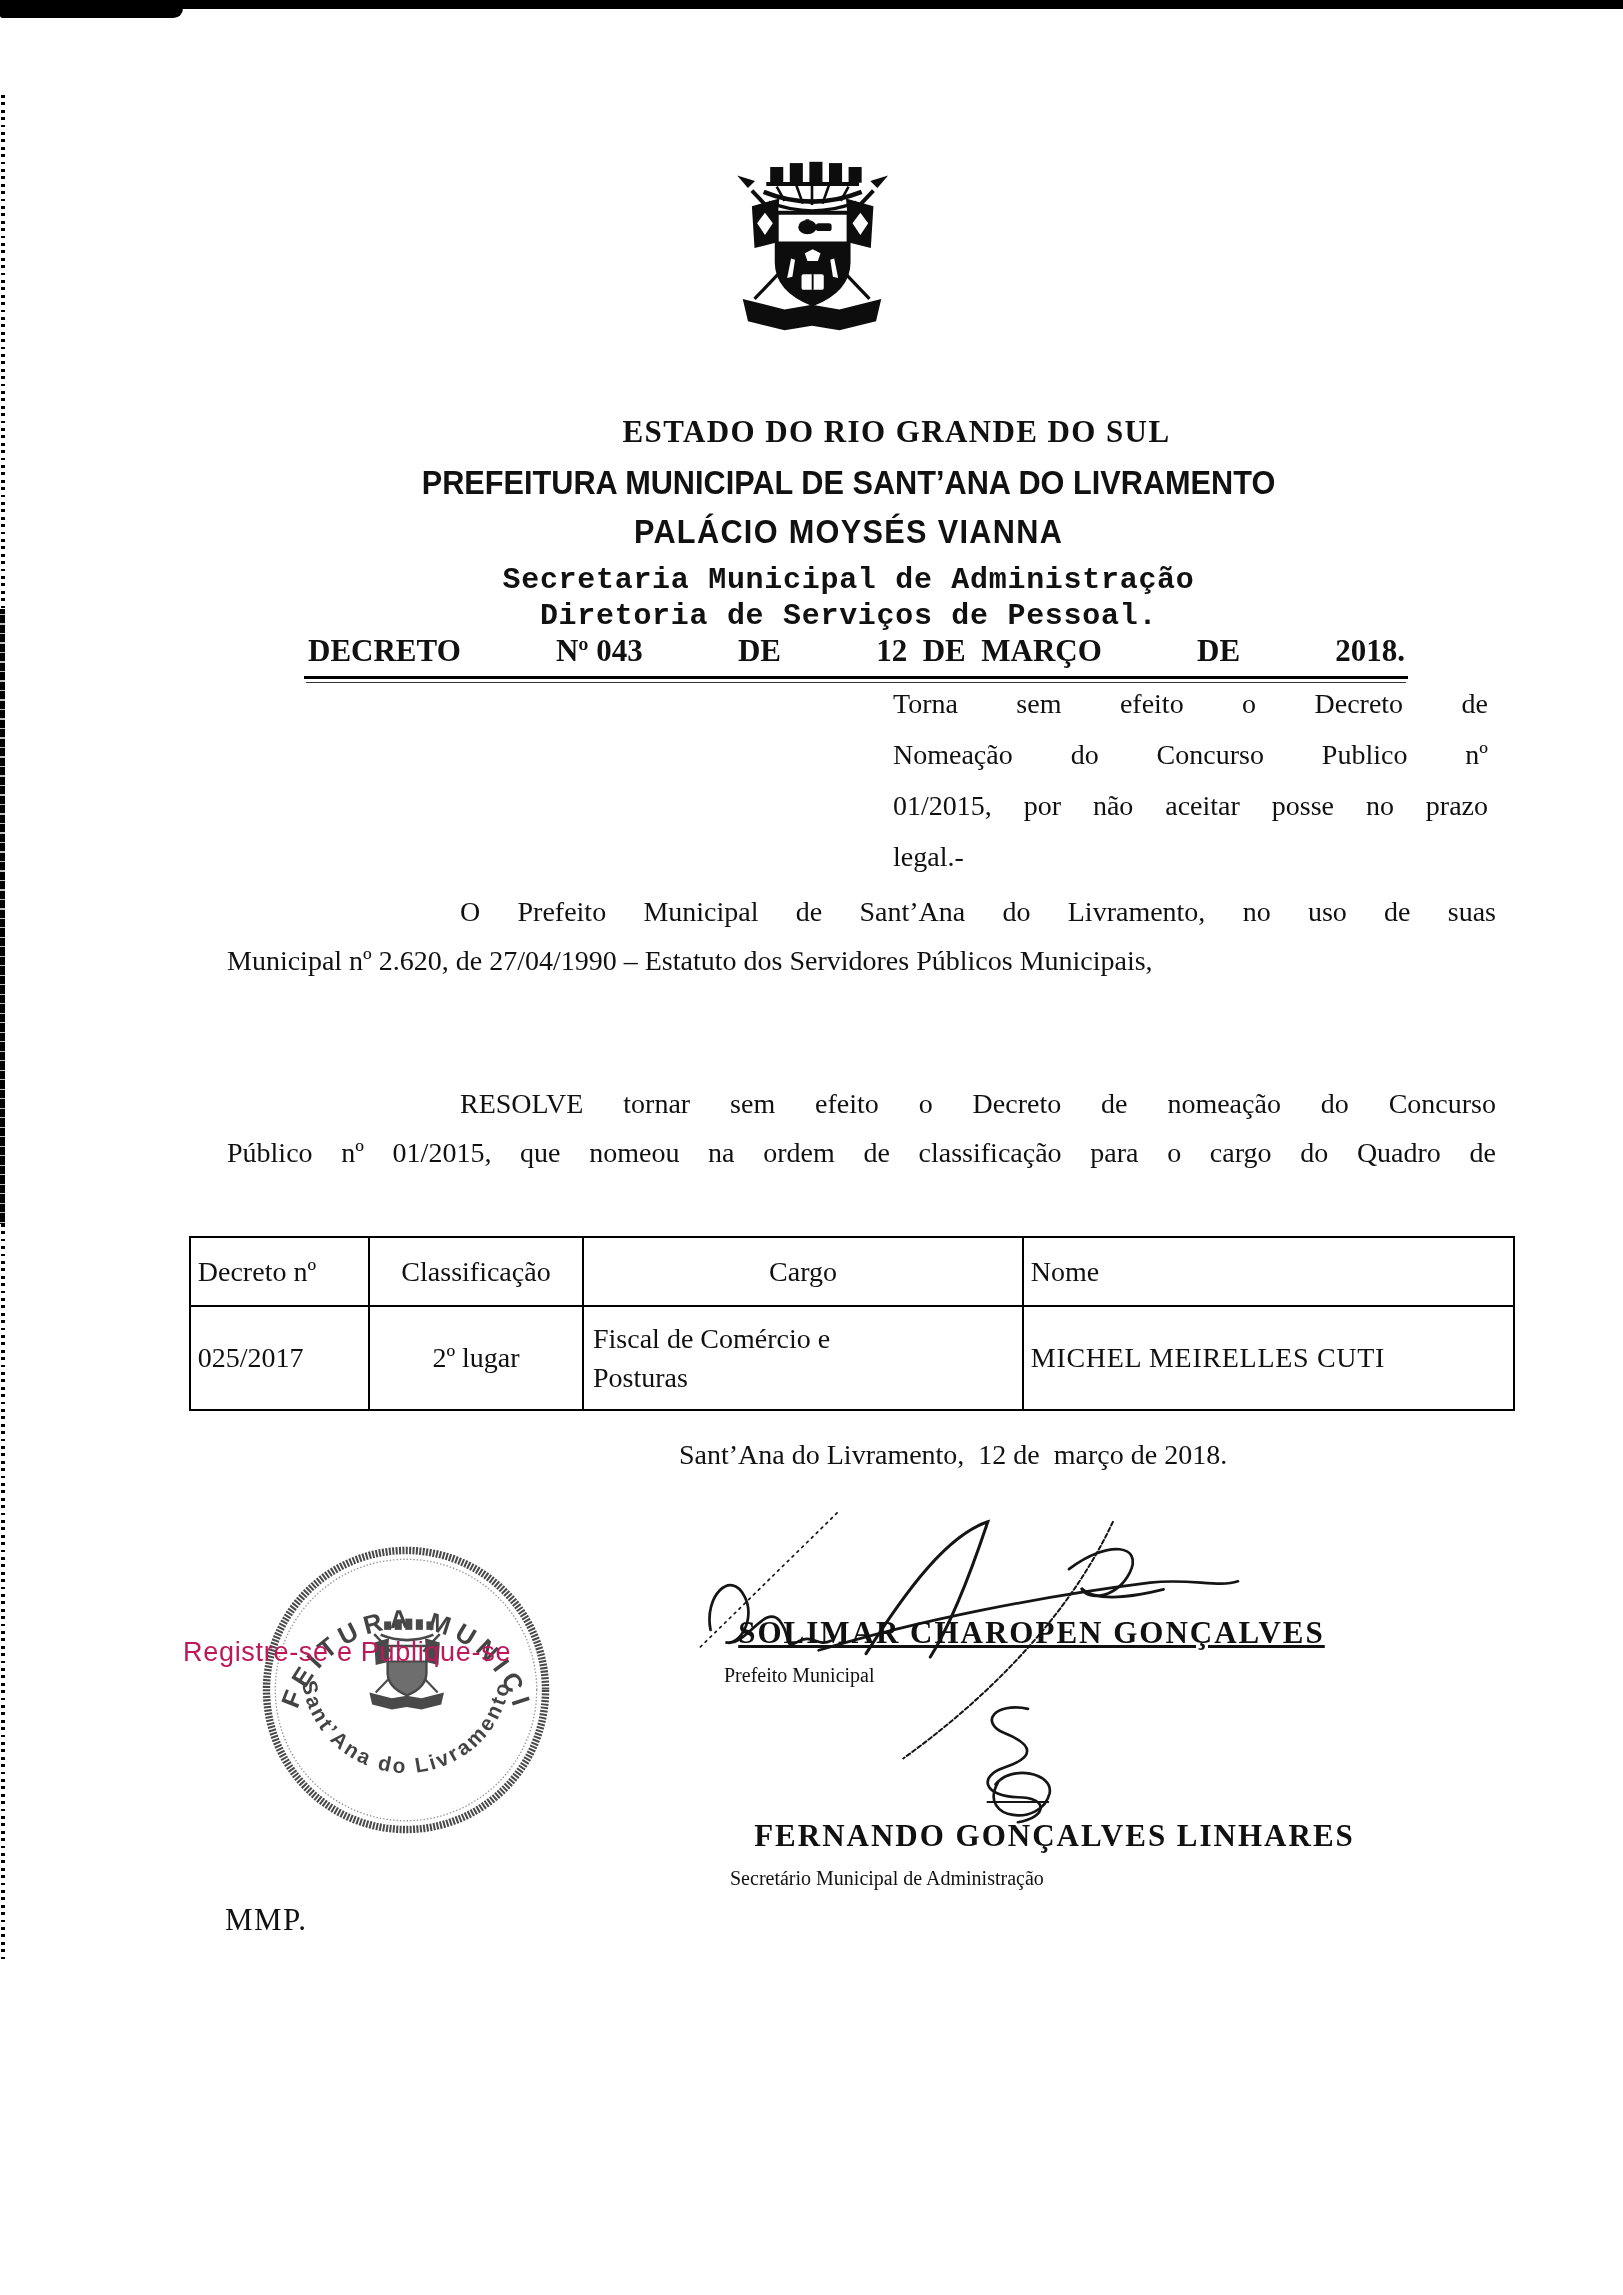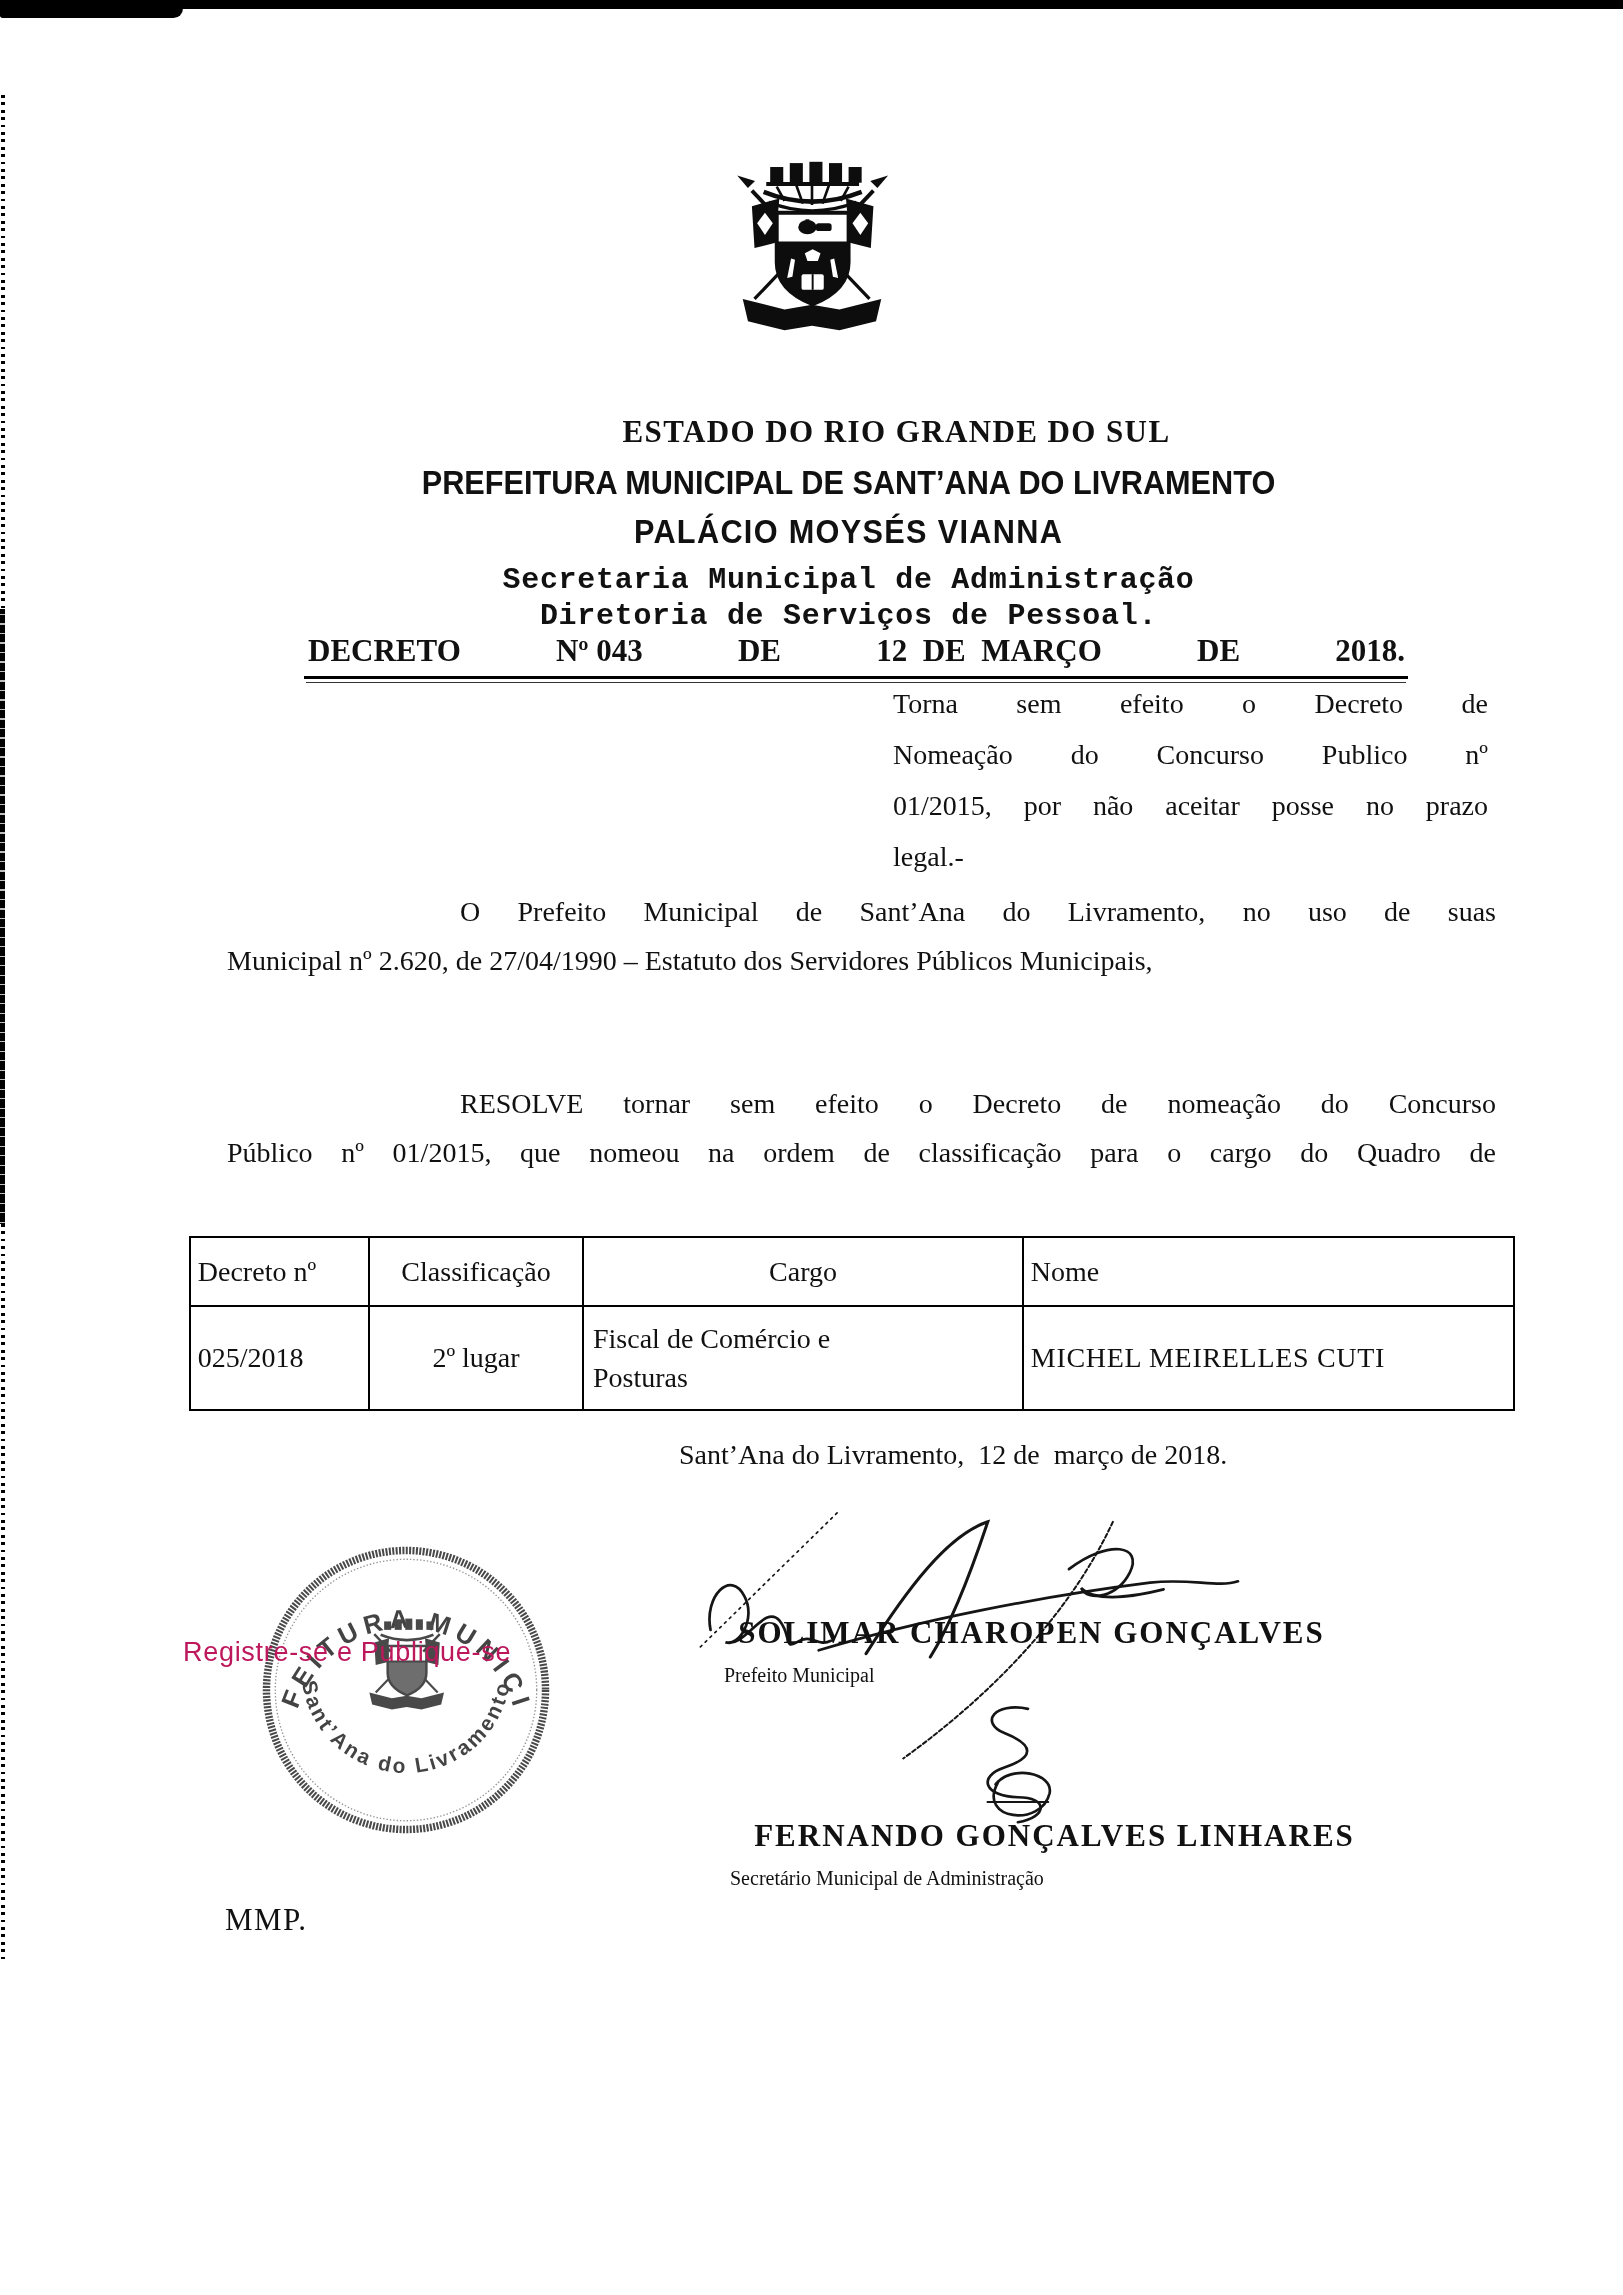--- a/index.html
+++ b/index.html
@@ -149,21 +149,21 @@
           <col style="width:491px">
         </colgroup>
       <tbody>
           <tr class="hdr">
         <td class="padL">Decreto nº</td>
         <td class="ctr">Classificação</td>
         <td class="ctr">Cargo</td>
         <td class="padL">Nome</td>
       </tr>
       <tr class="data">
-        <td class="padL">025/2018</td>
+        <td class="padL">025/2017</td>
         <td class="ctr">2º lugar</td>
         <td>
           <div class="cargo-wrap">Fiscal de Comércio e Posturas</div>
         </td>
         <td class="padL name-cell">MICHEL MEIRELLES CUTI</td>
       </tr>
     </tbody>
       </table>
   </div>
 
@@ -175,21 +175,21 @@
         <path d="M55,235 L258,36" stroke-width="2.5" stroke-dasharray="3 7"></path>
         <path d="M70,210 C60,160 100,120 120,160 C138,193 112,235 92,228 C120,238 150,170 172,196 C190,218 178,240 198,228 C220,214 228,236 248,226" stroke-width="4"></path>
         <path d="M300,245 C360,150 420,70 480,50 C450,140 420,210 395,250" stroke-width="4.5"></path>
         <path d="M230,240 C380,195 560,160 720,140 C780,133 820,148 850,138" stroke-width="4"></path>
         <path d="M600,120 C660,75 710,85 690,125 C672,160 630,170 618,148 C640,170 700,160 740,150" stroke-width="4"></path>
         <path d="M665,50 C600,190 480,310 355,400" stroke-width="3" stroke-dasharray="6 4"></path>
       </g>
     </svg>
   </div>
 
-  <div class="abs signame" style="left:724px;top:1615px;width:615px;">SOLIMAR CHAROPEN GONÇALVES</div>
+  <div class="abs signame" style="left:724px;top:1615px;width:615px;text-decoration:underline;">SOLIMAR CHAROPEN GONÇALVES</div>
   <div class="abs sigtitle" style="left:724px;top:1664px;width:615px;">Prefeito Municipal</div>
 
   <div class="abs" style="left:947px;top:1702px;">
     <svg width="135" height="125" viewBox="0 0 200 185">
       <g fill="none" stroke="#151515" stroke-width="4" stroke-linecap="round">
         <path d="M120,10 C70,0 48,30 85,46 C130,64 130,82 85,97 C45,110 55,140 105,141 C150,141 150,170 105,178"></path>
         <path d="M75,120 C45,175 140,186 152,135 C158,105 95,92 72,122"></path>
         <path d="M60,148 L150,148" stroke-width="3"></path>
       </g>
     </svg>

